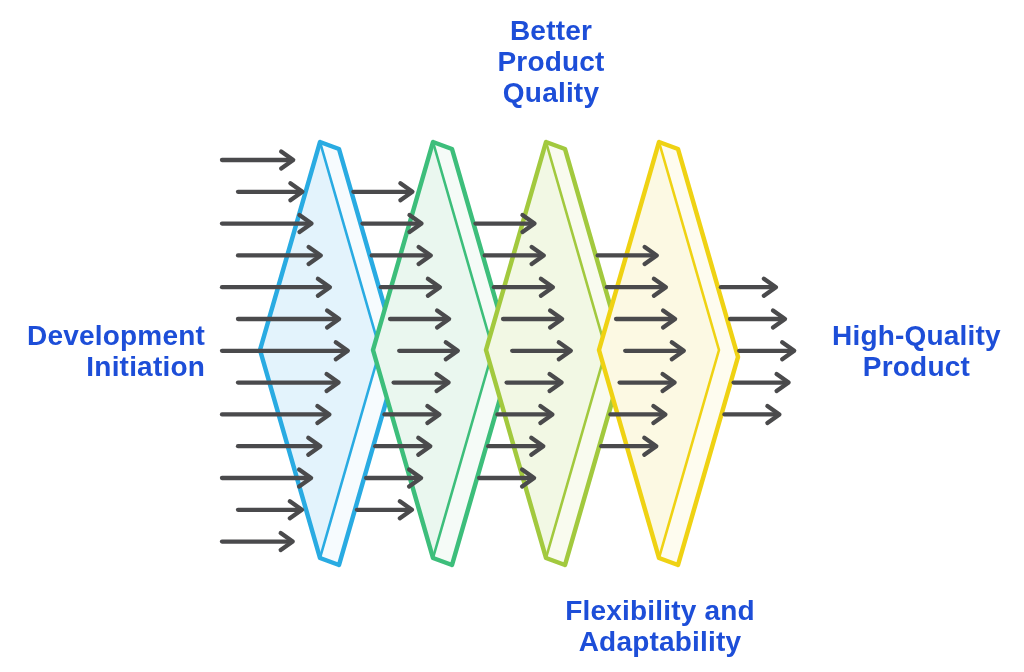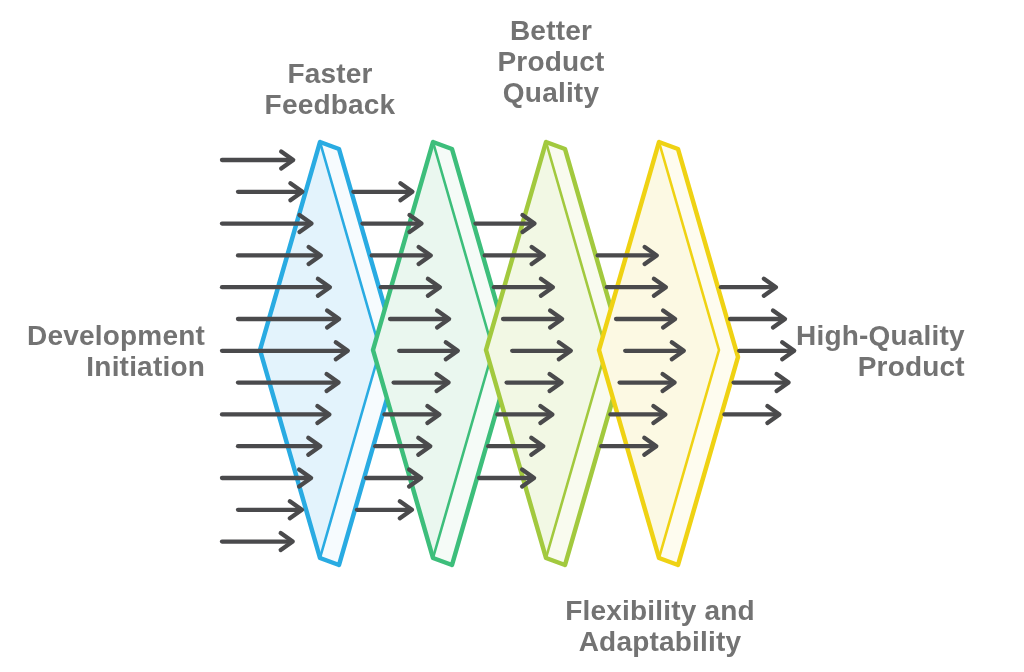--- a/index.html
+++ b/index.html
@@ -11,30 +11,30 @@
     font-family:"Liberation Sans", sans-serif;
   }
   .diagram-canvas{position:absolute;left:0;top:0;width:1024px;height:672px;}
   .lbl{
     position:absolute;
     font-family:"Liberation Sans", sans-serif;
     font-weight:600;
     font-size:28px;
     line-height:31px;
     letter-spacing:0.2px;
-    color:#737373;
+    color:#1d4ed8;
     white-space:pre-line;
   }
   .lbl.centered{transform:translateX(-50%);text-align:center;}
   .lbl-stage-1{left:330px;top:58px;}
   .lbl-stage-3{left:551px;top:15px;}
   .lbl-stage-2{left:440px;top:595px;}
   .lbl-stage-4{left:660px;top:595px;}
   .lbl-input{left:0px;top:320px;width:205px;text-align:right;}
-  .lbl-output{left:796px;top:320px;text-align:right;}
+  .lbl-output{left:832px;top:320px;text-align:center;}
 </style>
 </head>
 <body>
 
 <div class="diagram-root">
 
   <svg id="flow-svg" class="diagram-canvas" viewBox="0 0 1024 672">
       <g>
         <polygon points="320.0,142.0 339.0,149.0 399.0,357.0 339.0,565.0 320.0,558.0 260.0,350.0" fill="#F6FBFE" stroke="none"></polygon>
         <polygon points="320.0,142.0 380.0,350.0 320.0,558.0 260.0,350.0" fill="#E3F3FC" stroke="none"></polygon>
@@ -244,22 +244,20 @@
           <line x1="733.6153846153846" y1="382.6" x2="786.6153846153846" y2="382.6" stroke="#4A4A4C" stroke-width="4.3" stroke-linecap="round"></line>
           <polyline points="776.6,374.1 788.6,382.6 776.6,391.1" fill="none" stroke="#4A4A4C" stroke-width="4.3" stroke-linecap="round" stroke-linejoin="round"></polyline>
         </g>
         <g>
           <line x1="724.4423076923077" y1="414.4" x2="777.4423076923077" y2="414.4" stroke="#4A4A4C" stroke-width="4.3" stroke-linecap="round"></line>
           <polyline points="767.4,405.9 779.4,414.4 767.4,422.9" fill="none" stroke="#4A4A4C" stroke-width="4.3" stroke-linecap="round" stroke-linejoin="round"></polyline>
         </g>
       </g>
     </svg>
 
-  <div class="lbl centered lbl-stage-1">Faster
-Feedback</div>
 
   <div class="lbl centered lbl-stage-3">Better
 Product
 Quality</div>
 
 
   <div class="lbl lbl-input">Development
 Initiation</div>
 
   <div class="lbl centered lbl-stage-4">Flexibility and

